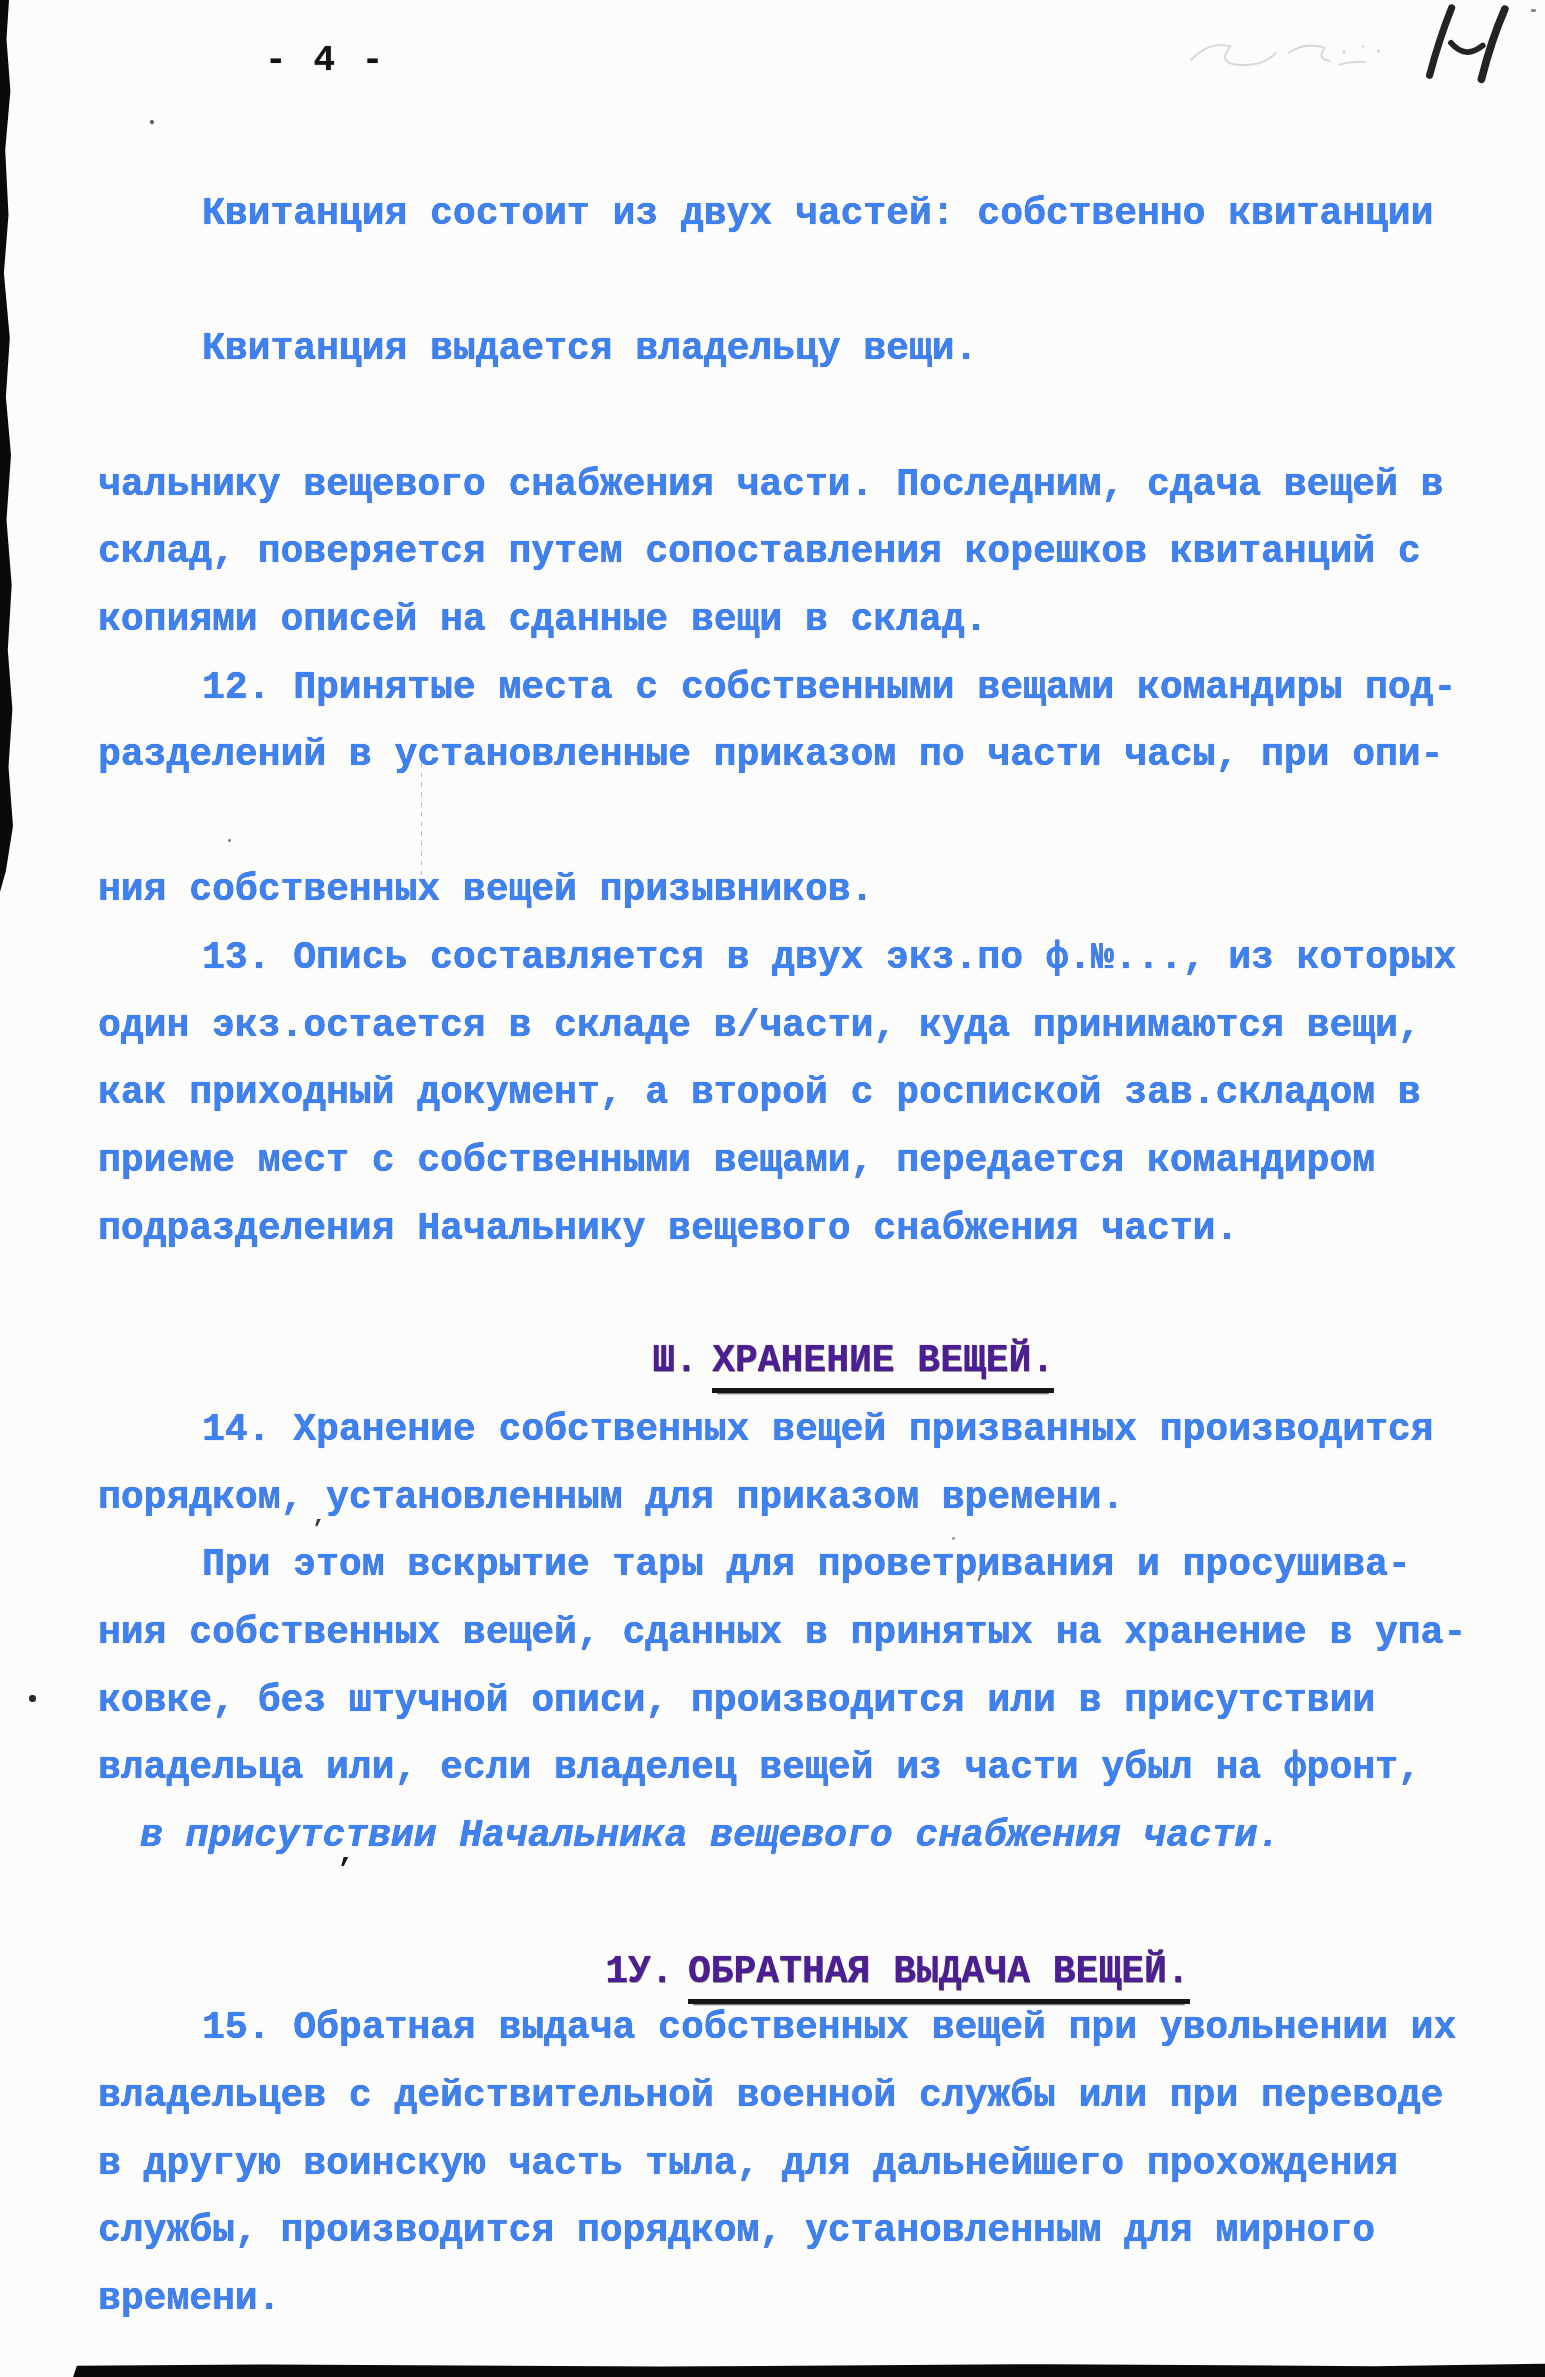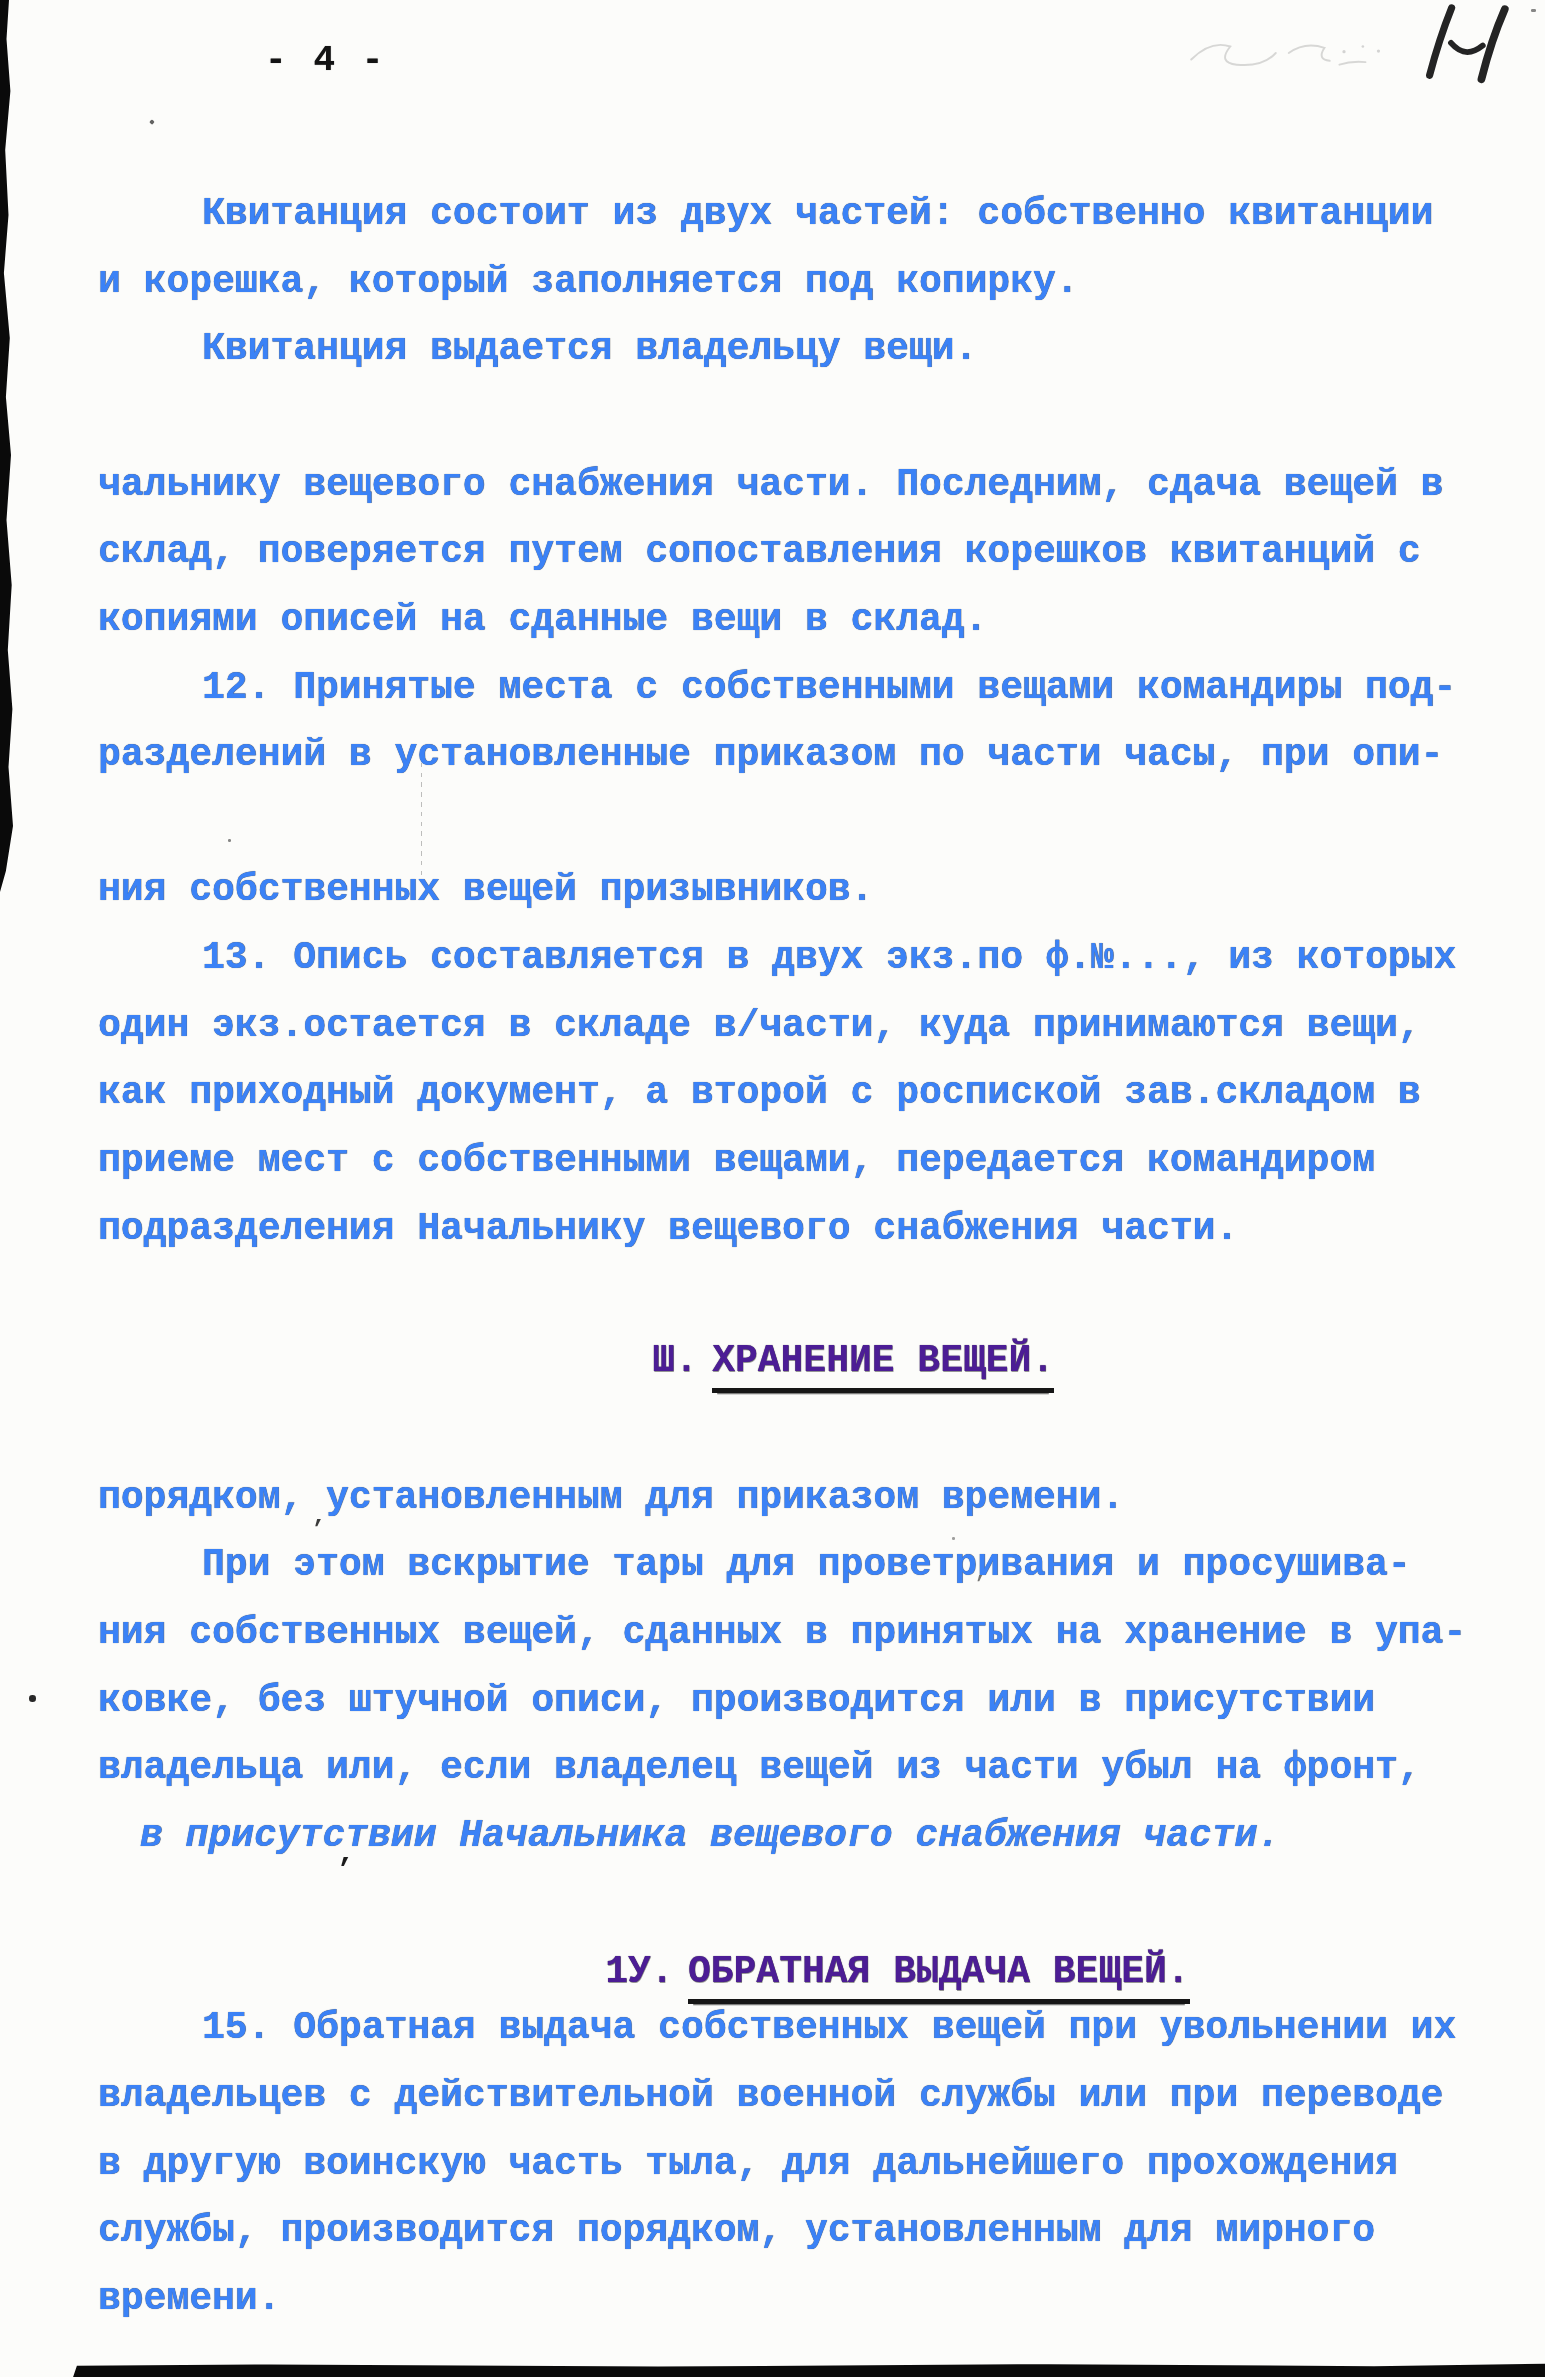--- a/index.html
+++ b/index.html
@@ -104,38 +104,38 @@
     <g fill="none" stroke="#141414" stroke-linecap="round" opacity="0.93">
       <path d="M70,110 C80,72 92,36 104,6" stroke-width="11"></path>
       <path d="M150,116 C160,76 172,40 186,8" stroke-width="12"></path>
       <path d="M103,60 C117,76 132,80 152,64" stroke-width="9"></path>
     </g>
   </svg>
 
   <div class="pagenum">- 4 -</div>
 
   <div class="tl ind" style="top:195px">Квитанция состоит из двух частей: собственно квитанции</div>
-  <div class="tl" style="top:263px">и корешка, который заполняется под копирку.</div>
   <div class="tl ind" style="top:330px">Квитанция выдается владельцу вещи.</div>
   <div class="tl" style="top:466px">чальнику вещевого снабжения части. Последним, сдача вещей в</div>
   <div class="tl" style="top:533px">склад, поверяется путем сопоставления корешков квитанций с</div>
   <div class="tl" style="top:601px">копиями описей на сданные вещи в склад.</div>
   <div class="tl ind" style="top:669px">12. Принятые места с собственными вещами командиры под-</div>
   <div class="tl" style="top:736px">разделений в установленные приказом по части часы, при опи-</div>
   <div class="tl" style="top:871px">ния собственных вещей призывников.</div>
   <div class="tl ind" style="top:939px">13. Опись составляется в двух экз.по ф.№..., из которых</div>
   <div class="tl" style="top:1007px">один экз.остается в складе в/части, куда принимаются вещи,</div>
   <div class="tl" style="top:1074px">как приходный документ, а второй с роспиской зав.складом в</div>
   <div class="tl" style="top:1142px">приеме мест с собственными вещами, передается командиром</div>
   <div class="tl" style="top:1210px">подразделения Начальнику вещевого снабжения части.</div>
 
   <div class="hline" style="top:1304px;left:561px">
     <span class="hnum">Ш.</span><span class="hul">ХРАНЕНИЕ ВЕЩЕЙ.</span>
   </div>
 
+  <div class="tl ind" style="top:1411px">14. Хранение собственных вещей призванных производится</div>
   <div class="tl" style="top:1479px">порядком, установленным для приказом времени.</div>
   <div class="tl ind" style="top:1546px">При этом вскрытие тары для проветривания и просушива-</div>
   <div class="tl" style="top:1614px">ния собственных вещей, сданных в принятых на хранение в упа-</div>
   <div class="tl" style="top:1682px">ковке, без штучной описи, производится или в присутствии</div>
   <div class="tl" style="top:1749px">владельца или, если владелец вещей из части убыл на фронт,</div>
   <div class="tl ind2" style="top:1817px">в присутствии Начальника вещевого снабжения части.</div>
 
   <div class="hline" style="top:1915px;left:514px">
     <span class="hnum">1У.</span><span class="hul">ОБРАТНАЯ ВЫДАЧА ВЕЩЕЙ.</span>
   </div>

